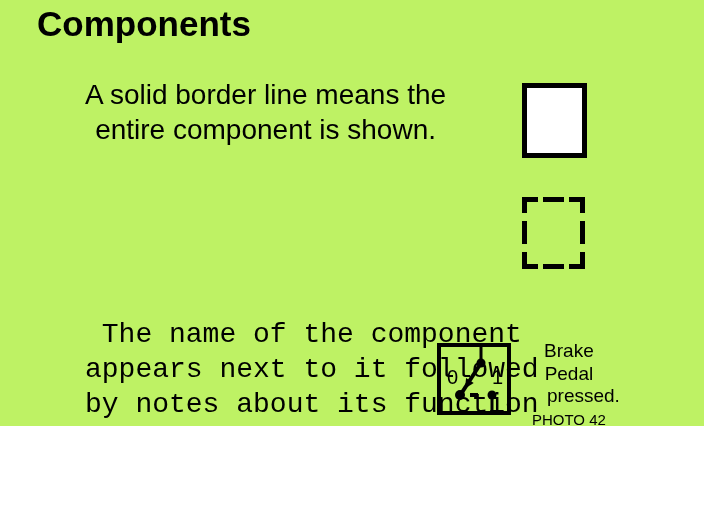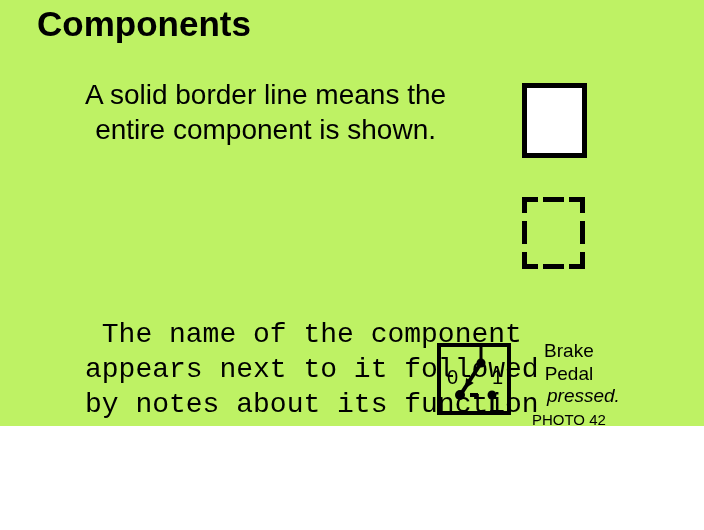--- a/index.html
+++ b/index.html
@@ -61,21 +61,21 @@
     font-family: "Liberation Sans", sans-serif;
     fill: #000;
   }
   .notes {
     position: absolute;
     left: 518px;
     top: 340px;
     font-size: 19px;
     line-height: 22.7px;
   }
-  .notes .indent { padding-left: 29px; font-style: italic; }
+  .notes .indent { padding-left: 29px; }
   .photo-ref {
     font-size: 15px;
     line-height: 20px;
     margin-top: 2px;
   }
 </style>
 </head>
 <body>
 
 <div class="page">

